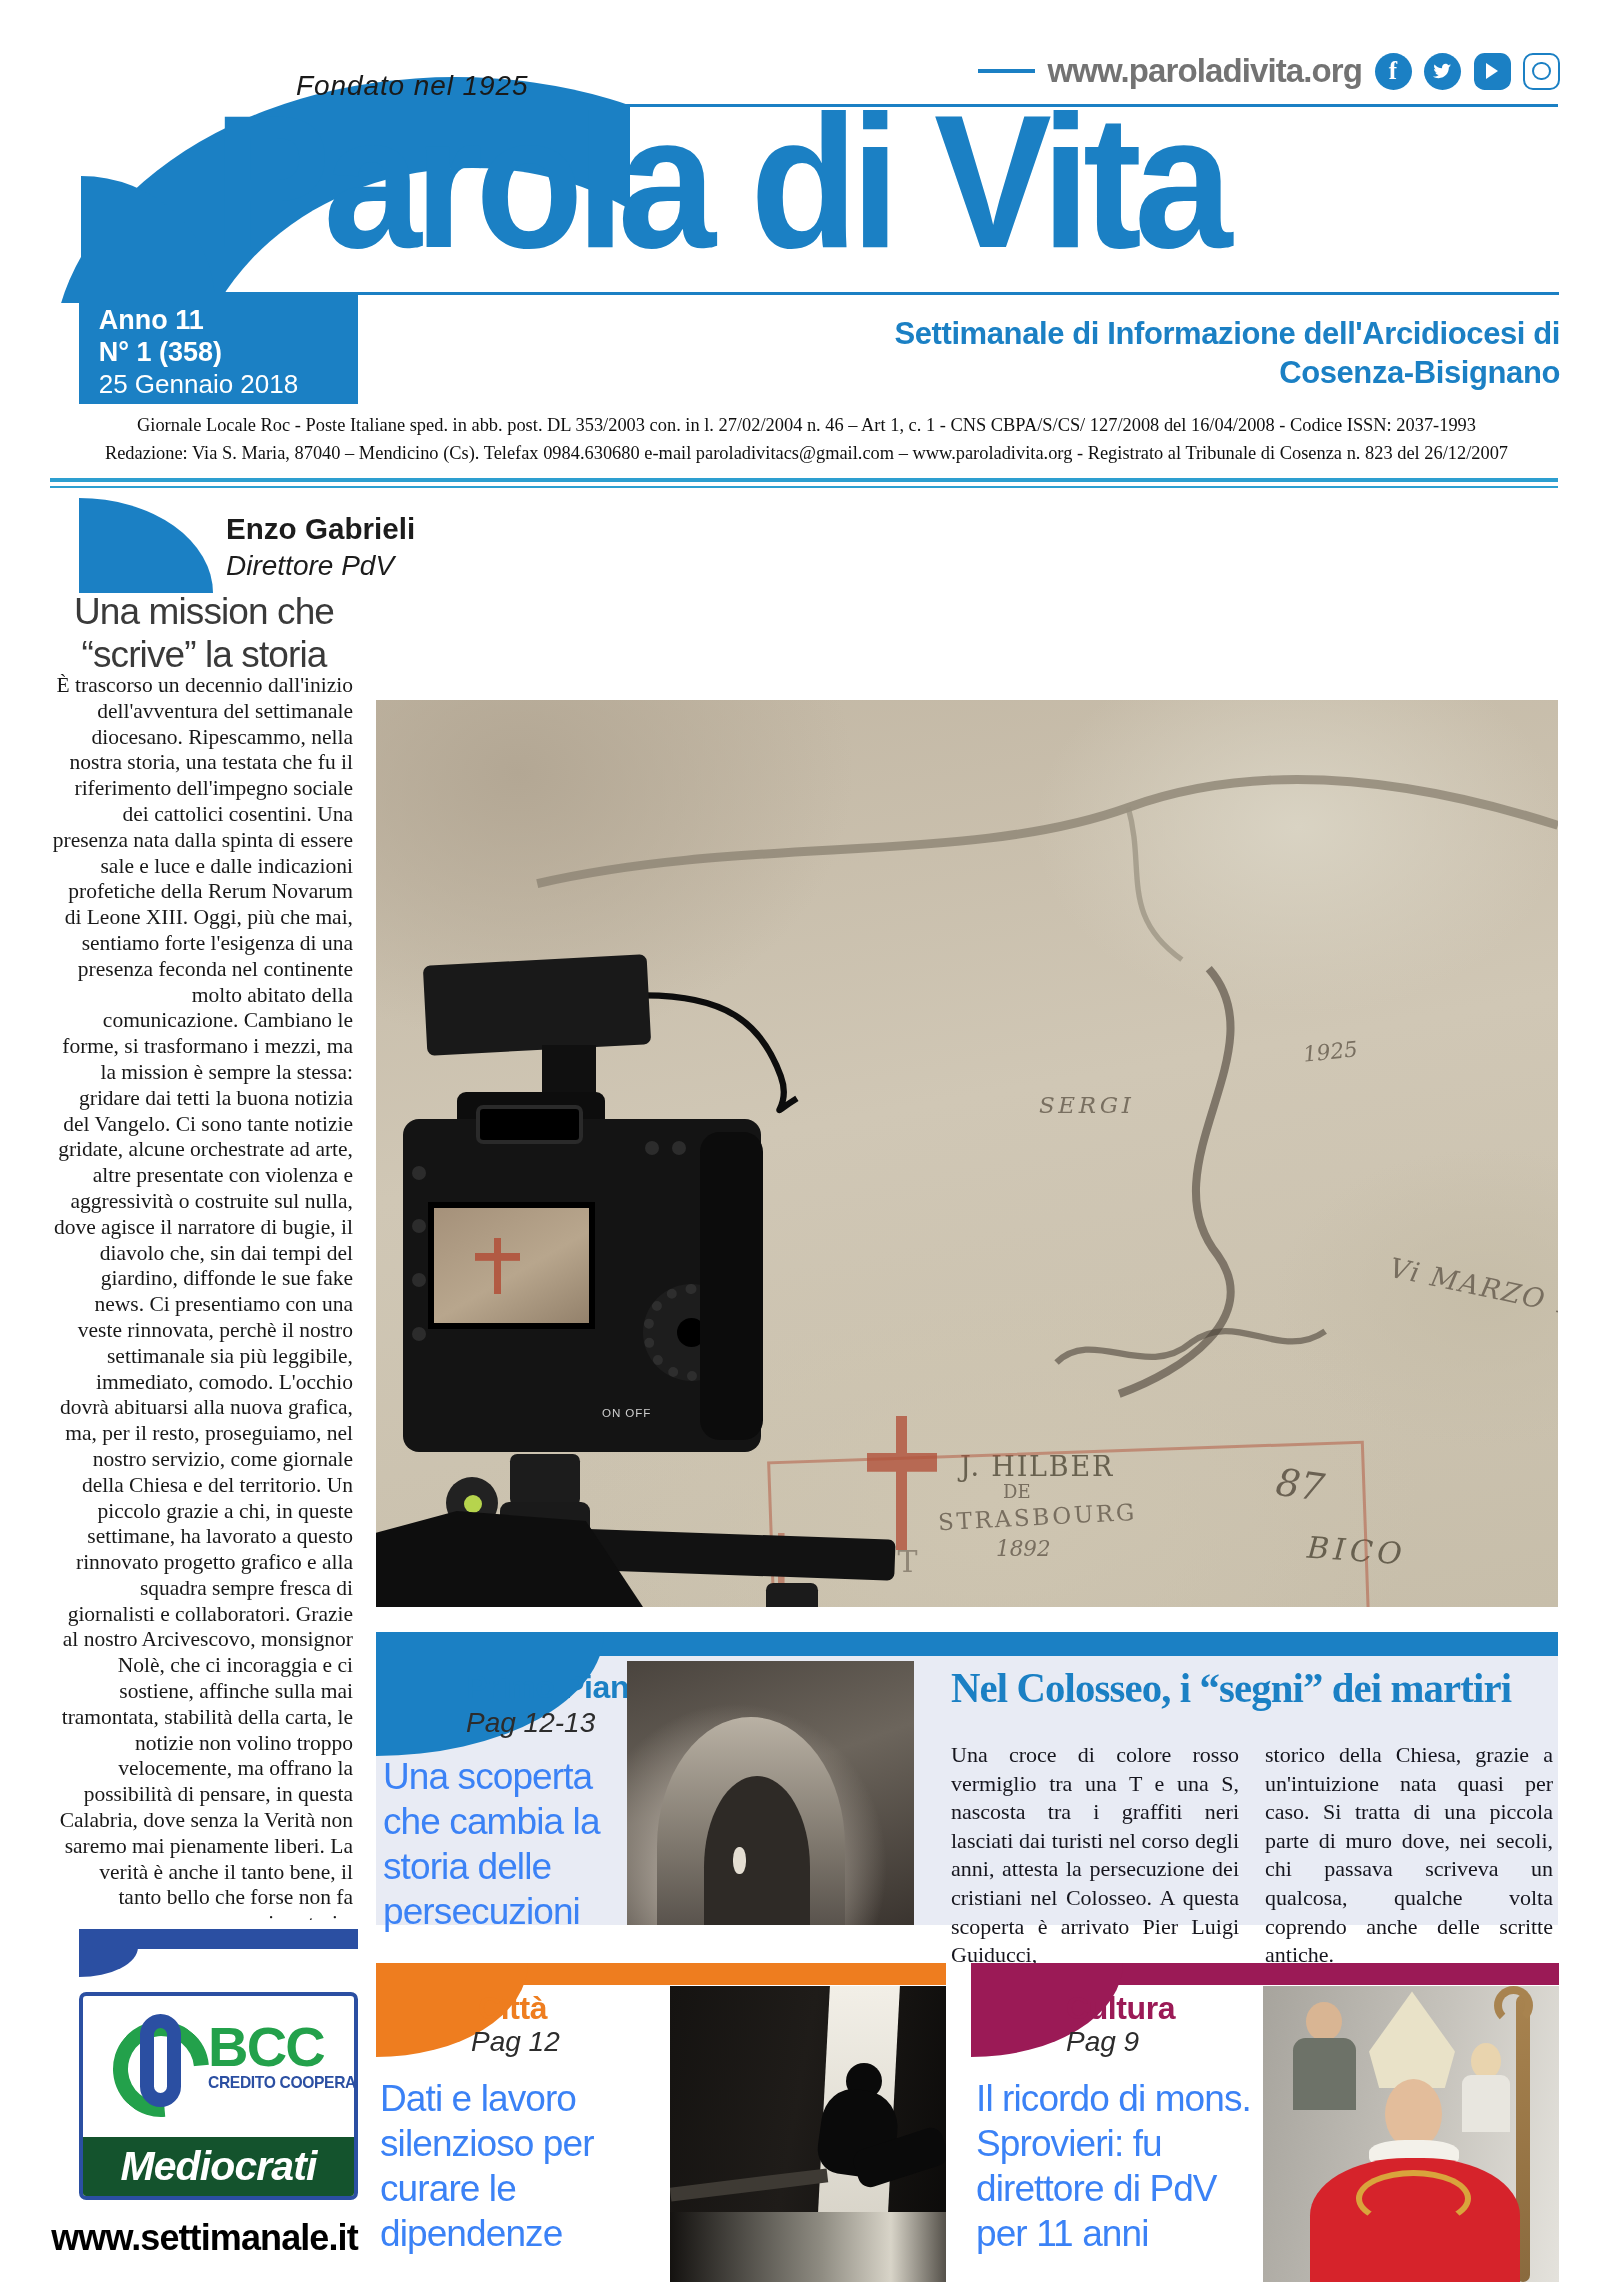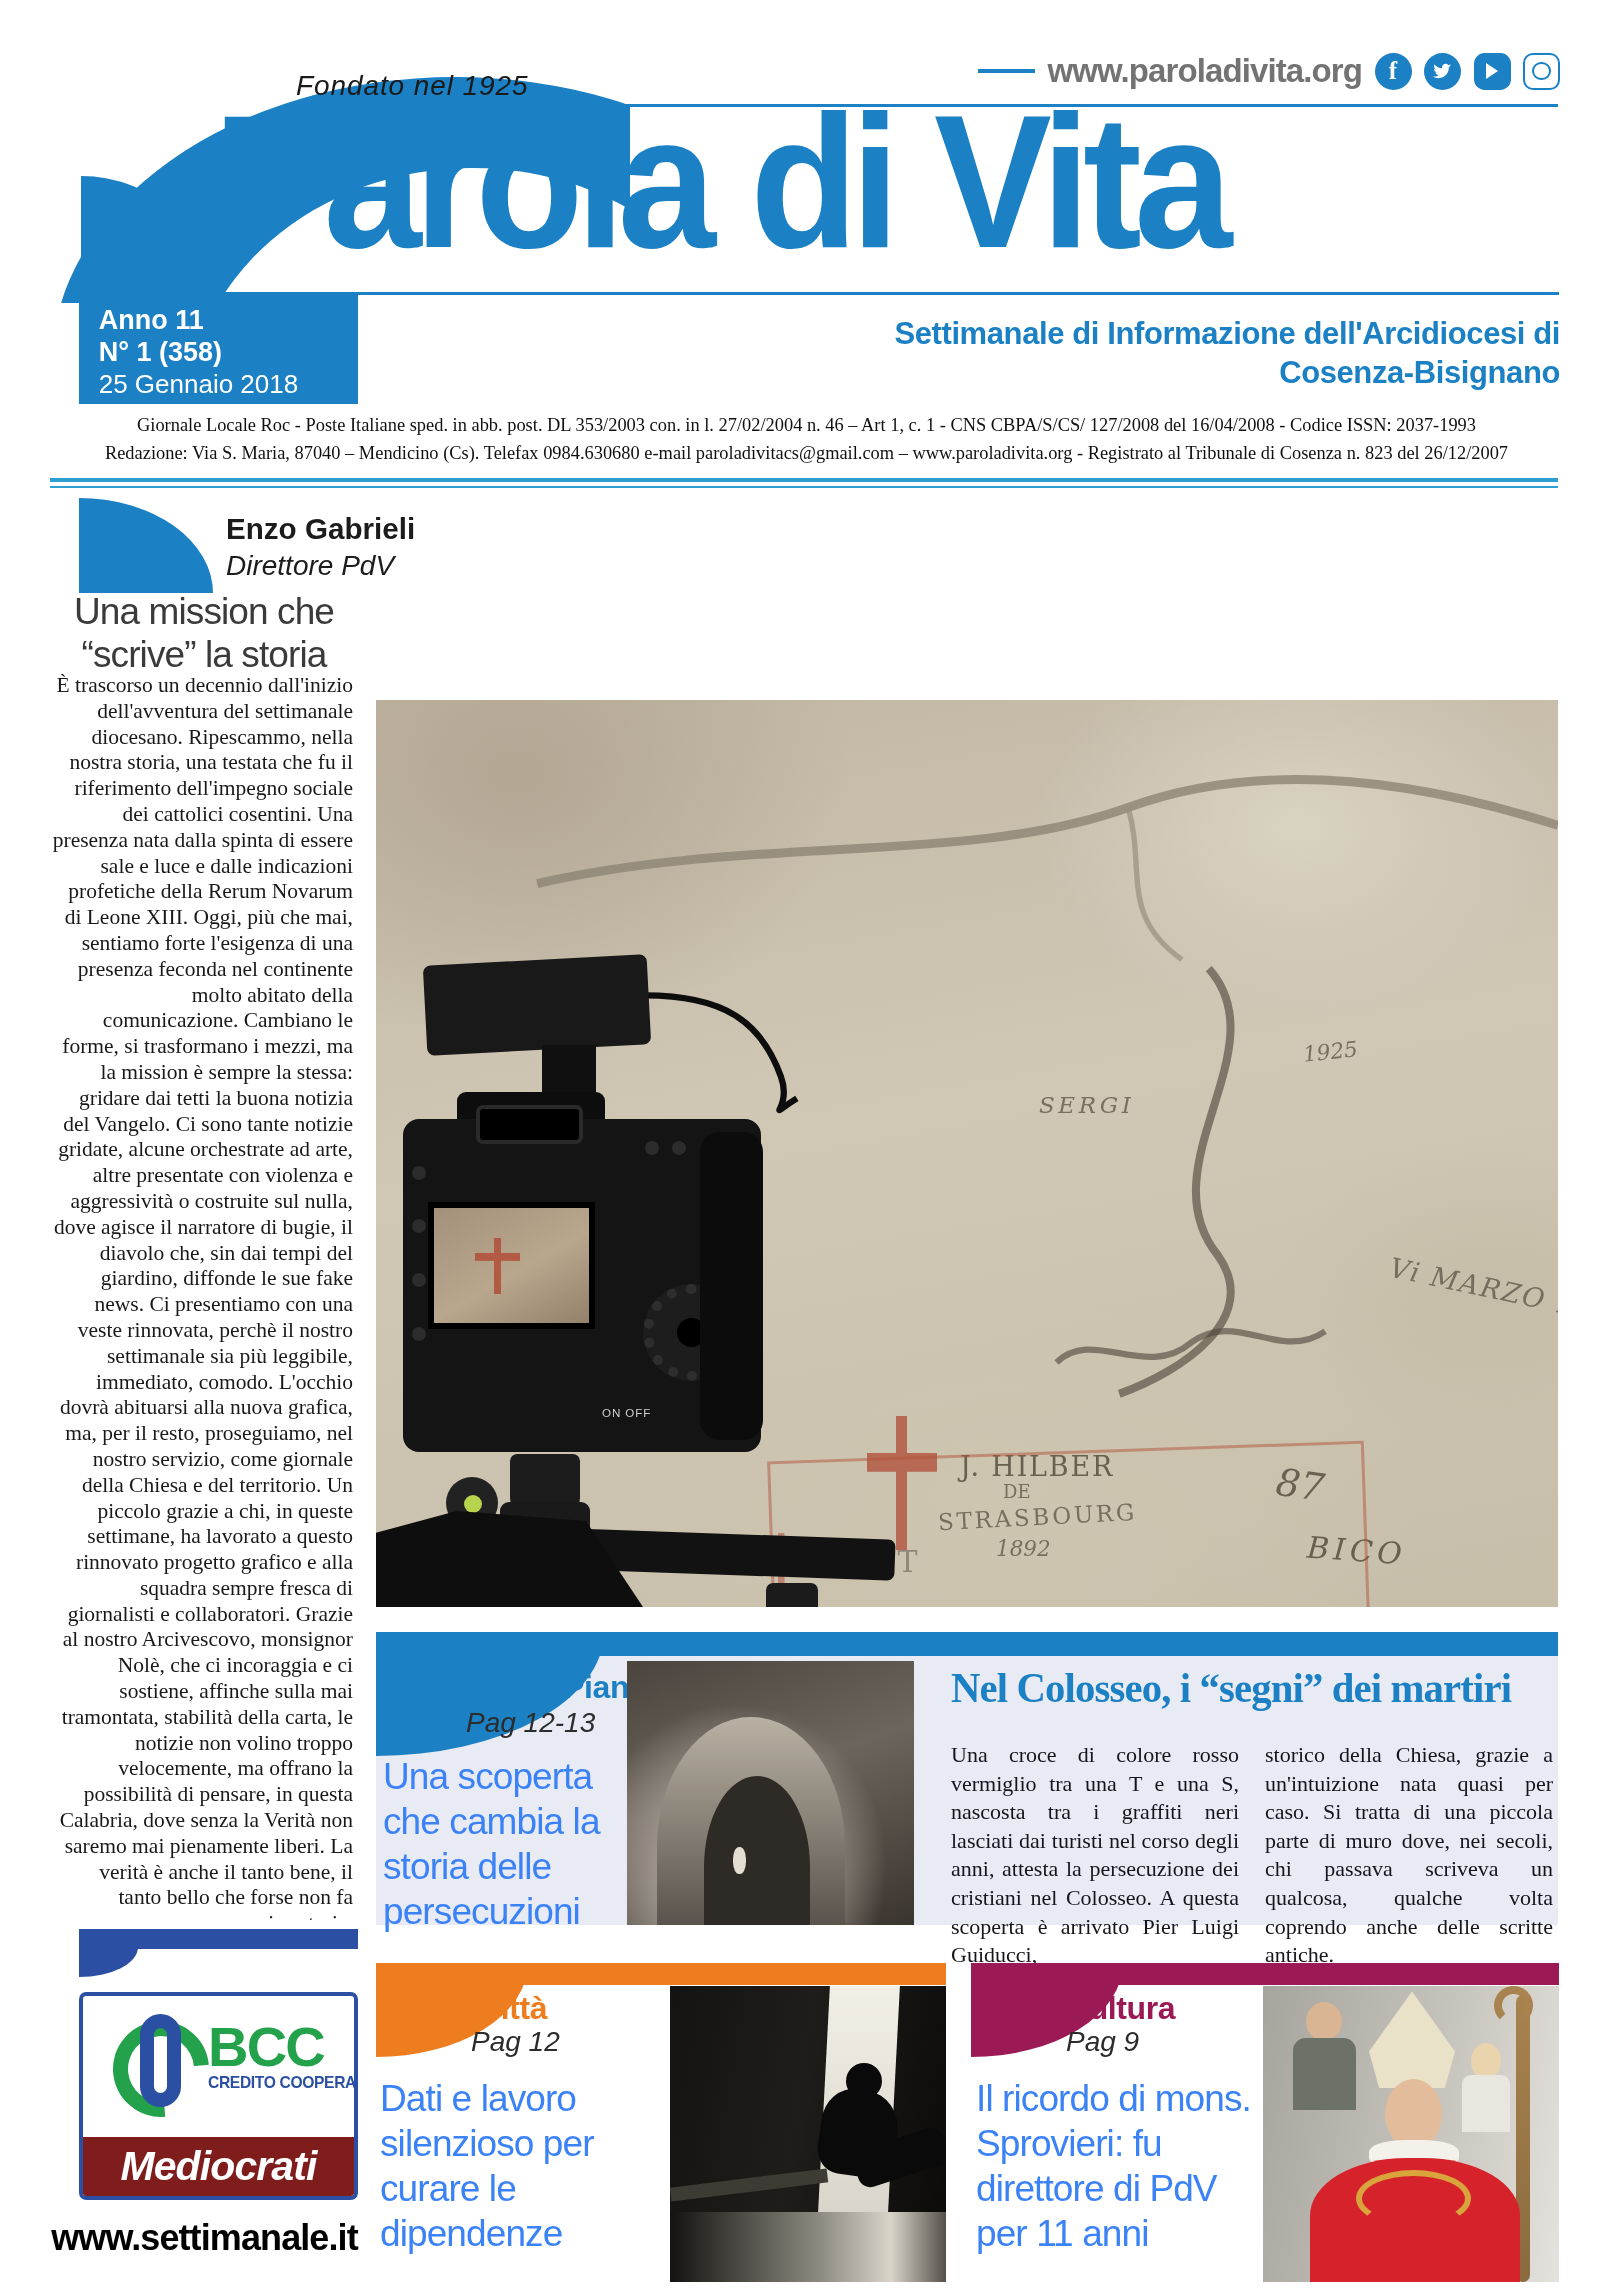--- a/index.html
+++ b/index.html
@@ -55,21 +55,21 @@
         box-sizing:border-box;background:#fff;overflow:hidden;}
   .bcc-row{position:absolute;left:0;top:16px;width:100%;height:107px;}
   .bcc-ring-g{position:absolute;left:30px;top:9px;width:66px;height:66px;border:15px solid #23a14b;
         border-radius:50%;border-right-color:transparent;transform:rotate(40deg);}
   .bcc-ring-b{position:absolute;left:57px;top:1.8px;width:41px;height:93px;border:14.3px solid #2b4fa2;
         border-radius:36px;box-sizing:border-box;}
   .bcc-txt{position:absolute;left:125px;top:1.8px;color:#23a14b;font-weight:bold;font-size:56px;
         letter-spacing:-1.8px;}
   .bcc-sub{position:absolute;left:125px;top:61px;color:#2b4fa2;font-weight:bold;font-size:17px;
         letter-spacing:-0.4px;transform:scaleX(.92);transform-origin:left;white-space:nowrap;}
-  .bcc-band{position:absolute;left:0;bottom:0;width:100%;height:59px;background:#7f1d1d;color:#fff;
+  .bcc-band{position:absolute;left:0;bottom:0;width:100%;height:59px;background:#14532d;color:#fff;
         display:flex;align-items:center;justify-content:center;font-weight:bold;font-style:italic;
         font-size:41px;letter-spacing:-0.9px;}
   .ad-url{left:48px;top:2217px;width:313px;text-align:center;font-weight:bold;font-size:36px;
         color:#000;letter-spacing:-0.9px;}
   
   .main-hl{left:369px;top:473px;width:1200px;font-family:"Liberation Serif",serif;font-weight:bold;
         color:#0f0f0f;font-size:104px;line-height:1.02;letter-spacing:-2.7px;}
   .main-hl div{transform:scaleX(.88);transform-origin:left;white-space:nowrap;}
   .photo{left:376px;top:700px;width:1182px;height:907px;overflow:hidden;
      background:

